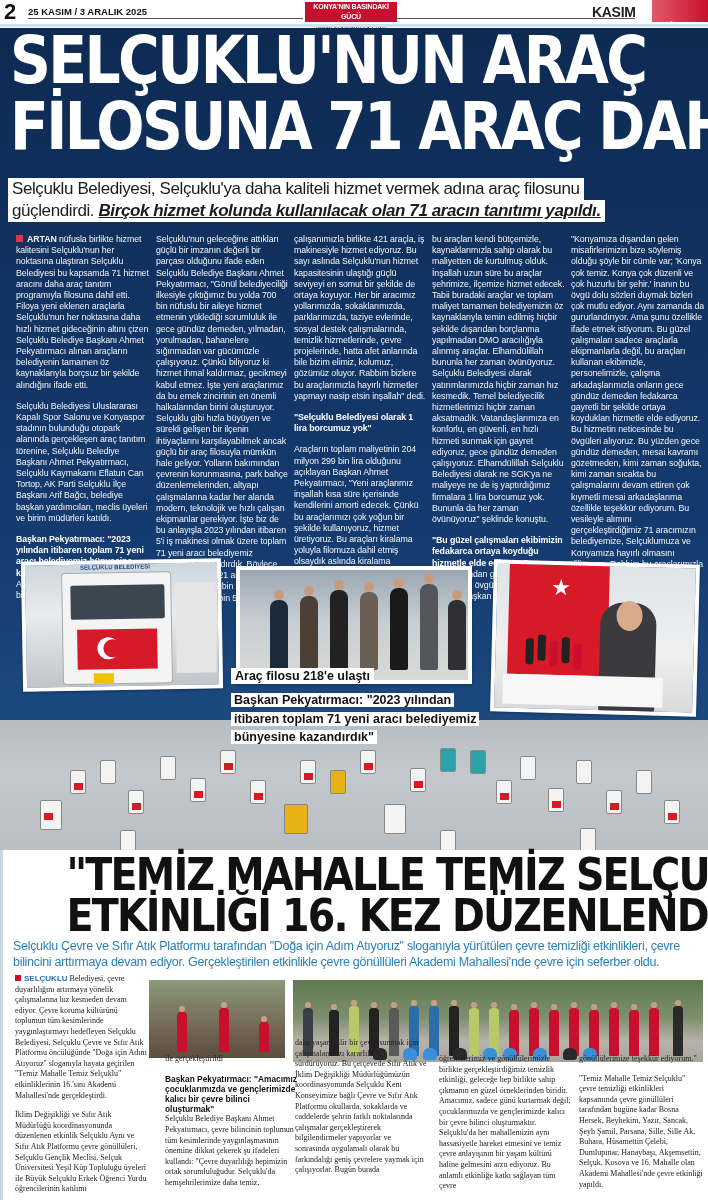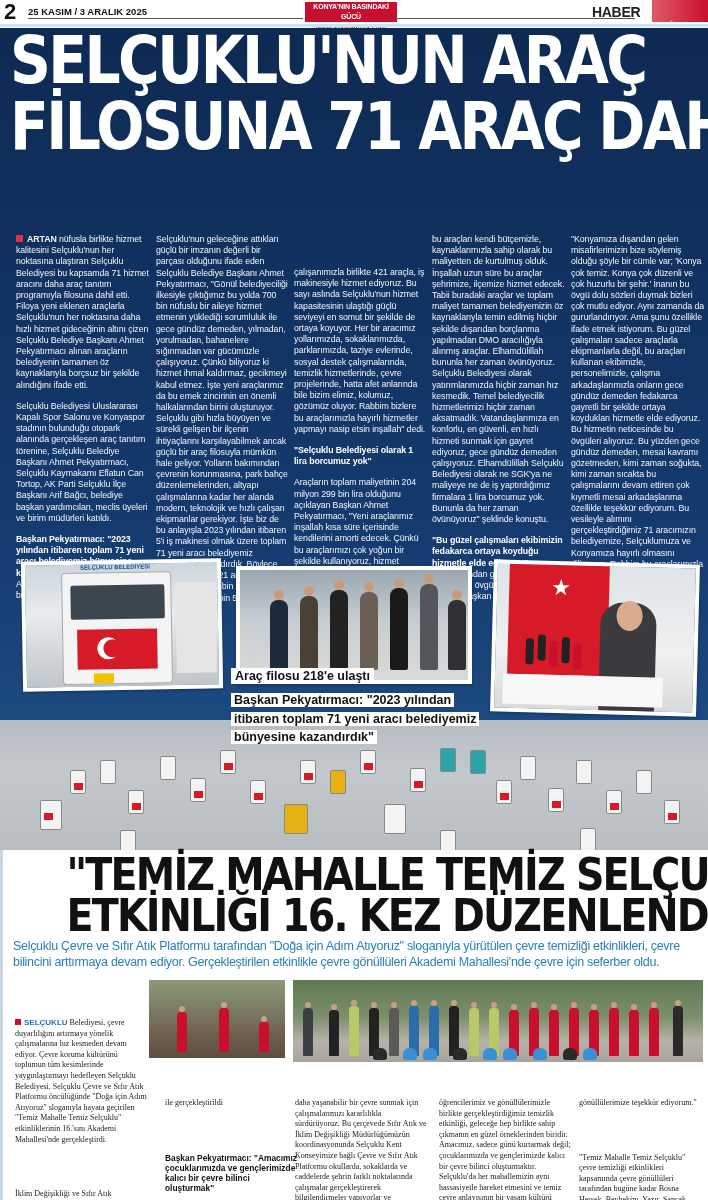--- a/index.html
+++ b/index.html
@@ -34,21 +34,21 @@
   .deck1 .row b { font-style: italic; font-weight: 700; text-decoration: underline; }
 
   .cols1 { position: absolute; left: 16px; top: 206px; width: 686px; height: 358px; }
   .col { position: absolute; top: 0; color: #f2f5fa; font: 400 8.8px/11.2px "Liberation Sans", sans-serif; letter-spacing: -0.1px; }
   .col p { margin-bottom: 10px; }
   .col .sub { font-weight: 700; color: #fff; margin-bottom: 0; }
   .col .lead-mark { display: inline-block; width: 7px; height: 7px; background: #e0314a; margin-right: 4px; }
   .col .lead-word { font-weight: 700; }
   .c1 { left: 0; width: 136px; }
   .c2 { left: 140px; width: 133px; }
-  .c3 { left: 278px; width: 133px; margin-top: 33px; }
+  .c3 { left: 278px; width: 133px; }
   .c4 { left: 416px; width: 133px; }
   .c5 { left: 555px; width: 133px; }
 
   
   .photo { position: absolute; border: 4px solid #fff; overflow: hidden; box-shadow: 0 1px 3px rgba(0,0,0,0.3); }
   .photo-truck { left: 22px; top: 560px; width: 200px; height: 130px; transform: rotate(-1deg);
     background: linear-gradient(180deg,#cdd6dd 0%,#e8ecef 40%,#bfc5c9 100%); }
   .truck-body { position: absolute; left: 36px; top: 8px; width: 110px; height: 112px; background: #f4f4f4; border-radius: 4px; border: 1px solid #aaa; }
   .truck-win { position: absolute; left: 8px; top: 12px; width: 94px; height: 34px; background: #3c4650; border-radius: 2px; }
   .truck-flag { position: absolute; left: 14px; top: 56px; width: 80px; height: 40px; background: #d71a28; }
@@ -86,27 +86,27 @@
 
   
   .story2 { position: absolute; left: 0; top: 850px; width: 708px; height: 350px; background: #fff; border-left: 3px solid #c9d7e3; }
   .headline2 { position: absolute; left: 30px; top: 4px; width: 670px; color: #111;
     font: 900 44px/41px "DejaVu Sans", sans-serif; letter-spacing: -2px; text-align: center; transform: scaleX(0.9); transform-origin: center top; white-space: nowrap; }
   .headline2 .line { display: block; }
   .deck2 { position: absolute; left: 10px; top: 88px; width: 690px; color: #2a7fb8; font: 400 12.5px/16px "Liberation Sans", sans-serif; letter-spacing: -0.3px; }
 
   .cols2 { position: absolute; left: 10px; top: 124px; width: 690px; }
   .col2 { position: absolute; top: 0; color: #222; font: 400 8px/10.6px "Liberation Serif", serif; }
-  .col2 p { margin-bottom: 9px; margin-top: 44px; }
+  .col2 p { margin-bottom: 9px; }
   .col2 .lead-mark { display: inline-block; width: 6px; height: 6px; background: #c8102e; margin-right: 3px; }
   .col2 .lead-word { font: 700 8px/10px "Liberation Sans", sans-serif; color: #2a6fb0; }
   .col2 .sub { font: 700 8.4px/10.2px "Liberation Sans", sans-serif; color: #111; margin-bottom: 0; }
   .d1 { left: 2px; width: 132px; top: 0; }
   .d2 { left: 152px; width: 132px; top: 80px; }
-  .d3 { left: 282px; width: 132px; top: 80px; }
+  .d3 { left: 282px; width: 132px; top: 64px; }
   .d4 { left: 426px; width: 132px; top: 80px; }
   .d5 { left: 566px; width: 124px; top: 80px; }
 
   .photo2a { position: absolute; left: 146px; top: 130px; width: 136px; height: 78px; background: linear-gradient(180deg,#8a9a7a 0%,#6f6050 70%,#5c4e40 100%); overflow: hidden; }
   .photo2b { position: absolute; left: 290px; top: 130px; width: 410px; height: 82px; background: linear-gradient(180deg,#5e7a52 0%,#7d8e6d 45%,#b7b3aa 75%,#a8a49c 100%); overflow: hidden; }
   .vol { position: absolute; bottom: 6px; width: 10px; border-radius: 4px 4px 1px 1px; }
   .vol::before { content: ""; position: absolute; left: 2px; top: -6px; width: 6px; height: 6px; border-radius: 50%; background: #c9a084; }
   .bag { position: absolute; bottom: 2px; width: 14px; height: 12px; border-radius: 6px 6px 3px 3px; }
 </style>
 </head>
@@ -114,33 +114,37 @@
 
 <header class="masthead">
   <span class="page-no">2</span>
   <span class="date">25 KASIM / 3 ARALIK 2025</span>
   <div class="rule l"></div>
   <div class="center">
     <span class="slogan">KONYA'NIN BASINDAKİ GÜCÜ</span>
     <span class="url">www.konyaimza.com</span>
   </div>
   <div class="rule r"></div>
-  <span class="section">HABER</span>
+  <span class="section">KASIM</span>
   <div class="brand">
     <span>İMZA</span>
   </div>
   <div class="under"></div>
 </header>
 
 <article class="story1">
   <h1 class="headline1">
     <span class="line">SELÇUKLU'NUN ARAÇ</span>
     <span class="line">FİLOSUNA 71 ARAÇ DAHA</span>
   </h1>
 
+  <div class="deck1">
+    <span class="row">Selçuklu Belediyesi, Selçuklu'ya daha kaliteli hizmet vermek adına araç filosunu</span><br>
+    <span class="row"><span>güçlendirdi.</span> <b>Birçok hizmet kolunda kullanılacak olan 71 aracın tanıtımı yapıldı.</b></span>
+  </div>
 
   <div class="cols1">
     <div class="col c1">
       <p><span class="lead-mark"></span><span class="lead-word">ARTAN</span> <span>nüfusla birlikte hizmet kalitesini Selçuklu'nun her noktasına ulaştıran Selçuklu Belediyesi bu kapsamda 71 hizmet aracını daha araç tanıtım programıyla filosuna dahil etti. Filoya yeni eklenen araçlarla Selçuklu'nun her noktasına daha hızlı hizmet gideceğinin altını çizen Selçuklu Belediye Başkanı Ahmet Pekyatırmacı alınan araçların belediyenin tamamen öz kaynaklarıyla borçsuz bir şekilde alındığını ifade etti.</span></p>
       <p>Selçuklu Belediyesi Uluslararası Kapalı Spor Salonu ve Konyaspor stadının bulunduğu otopark alanında gerçekleşen araç tanıtım törenine, Selçuklu Belediye Başkanı Ahmet Pekyatırmacı, Selçuklu Kaymakamı Eflatun Can Tortop, AK Parti Selçuklu İlçe Başkanı Arif Bağcı, belediye başkan yardımcıları, meclis üyeleri ve birim müdürleri katıldı.</p>
       <p class="sub">Başkan Pekyatırmacı: "2023 yılından itibaren toplam 71 yeni aracı belediyemiz bünyesine kazandırdık"</p>
       <p>Araç Tanıtım Programı'nın yalnızca bir tanıtım olmadığını,</p>
     </div>
     <div class="col c2">
       <p>Selçuklu'nun geleceğine attıkları güçlü bir imzanın değerli bir parçası olduğunu ifade eden Selçuklu Belediye Başkanı Ahmet Pekyatırmacı, "Gönül belediyeciliği ilkesiyle çıktığımız bu yolda 700 bin nüfuslu bir aileye hizmet etmenin yüklediği sorumluluk ile gece gündüz demeden, yılmadan, yorulmadan, bahanelere sığınmadan var gücümüzle çalışıyoruz. Çünkü biliyoruz ki hizmet ihmal kaldırmaz, gecikmeyi kabul etmez. İşte yeni araçlarımız da bu emek zincirinin en önemli halkalarından birini oluşturuyor. Selçuklu gibi hızla büyüyen ve sürekli gelişen bir ilçenin ihtiyaçlarını karşılayabilmek ancak güçlü bir araç filosuyla mümkün hale geliyor. Yolların bakımından çevrenin korunmasına, park bahçe düzenlemelerinden, altyapı çalışmalarına kadar her alanda modern, teknolojik ve hızlı çalışan ekipmanlar gerekiyor. İşte biz de bu anlayışla 2023 yılından itibaren 5'i iş makinesi olmak üzere toplam 71 yeni aracı belediyemiz bünyesine kazandırdık. Böylece filomuz toplam 421 araca ulaştı. 700 bin nüfusa 2 bin kilometrekare yüz ölçümüne 2 bin 500</p>
@@ -273,20 +277,21 @@
   </div>
 
   <div class="cols2">
     <div class="col2 d1">
       <p><span class="lead-mark"></span><span class="lead-word">SELÇUKLU</span> <span>Belediyesi, çevre duyarlılığını artırmaya yönelik çalışmalarına hız kesmeden devam ediyor. Çevre koruma kültürünü toplumun tüm kesimlerinde yaygınlaştırmayı hedefleyen Selçuklu Belediyesi, Selçuklu Çevre ve Sıfır Atık Platformu öncülüğünde "Doğa için Adım Atıyoruz" sloganıyla hayata geçirilen "Temiz Mahalle Temiz Selçuklu" etkinliklerinin 16.'sını Akademi Mahallesi'nde gerçekleştirdi.</span></p>
       <p>İklim Değişikliği ve Sıfır Atık Müdürlüğü koordinasyonunda düzenlenen etkinlik Selçuklu Aynı ve Sıfır Atık Platformu çevre gönüllüleri, Selçuklu Gençlik Meclisi, Selçuk Üniversitesi Yeşil Küp Topluluğu üyeleri ile Büyük Selçuklu Erkek Öğrenci Yurdu öğrencilerinin katılımı</p>
     </div>
     <div class="col2 d2">
       <p>ile gerçekleştirildi</p>
       <p class="sub">Başkan Pekyatırmacı: "Amacımız çocuklarımızda ve gençlerimizde kalıcı bir çevre bilinci oluşturmak"</p>
+      <p>Selçuklu Belediye Başkanı Ahmet Pekyatırmacı, çevre bilincinin toplumun tüm kesimlerinde yaygınlaşmasının önemine dikkat çekerek şu ifadeleri kullandı: "Çevre duyarlılığı hepimizin ortak sorumluluğudur. Selçuklu'da hemşehrilerimize daha temiz,</p>
     </div>
     <div class="col2 d3">
       <p>daha yaşanabilir bir çevre sunmak için çalışmalarımızı kararlılıkla sürdürüyoruz. Bu çerçevede Sıfır Atık ve İklim Değişikliği Müdürlüğümüzün koordinasyonunda Selçuklu Kent Konseyimize bağlı Çevre ve Sıfır Atık Platformu okullarda, sokaklarda ve caddelerde şehrin farklı noktalarında çalışmalar gerçekleştirerek bilgilendirmeler yapıyorlar ve sonrasında uygulamalı olarak bu farkındalığı geniş çevrelere yaymak için çalışıyorlar. Bugün burada</p>
     </div>
     <div class="col2 d4">
       <p>öğrencilerimiz ve gönüllülerimizle birlikte gerçekleştirdiğimiz temizlik etkinliği, geleceğe hep birlikte sahip çıkmanın en güzel örneklerinden biridir. Amacımız, sadece günü kurtarmak değil; çocuklarımızda ve gençlerimizde kalıcı bir çevre bilinci oluşturmaktır. Selçuklu'da her mahallemizin aynı hassasiyetle hareket etmesini ve temiz çevre anlayışının bir yaşam kültürü haline gelmesini arzu ediyoruz. Bu anlamlı etkinliğe katkı sağlayan tüm çevre</p>
     </div>
     <div class="col2 d5">
       <p>gönüllülerimize teşekkür ediyorum."</p>
       <p>"Temiz Mahalle Temiz Selçuklu" çevre temizliği etkinlikleri kapsamında çevre gönüllüleri tarafından bugüne kadar Bosna Hersek, Beyhekim, Yazır, Sancak, Şeyh Şamil, Parsana, Sille, Sille Ak, Buhara, Hüsamettin Çelebi, Dumlupınar, Hanaybaşı, Akşemsettin, Selçuk, Kosova ve 16. Mahalle olan Akademi Mahallesi'nde çevre etkinliği yapıldı.</p>

